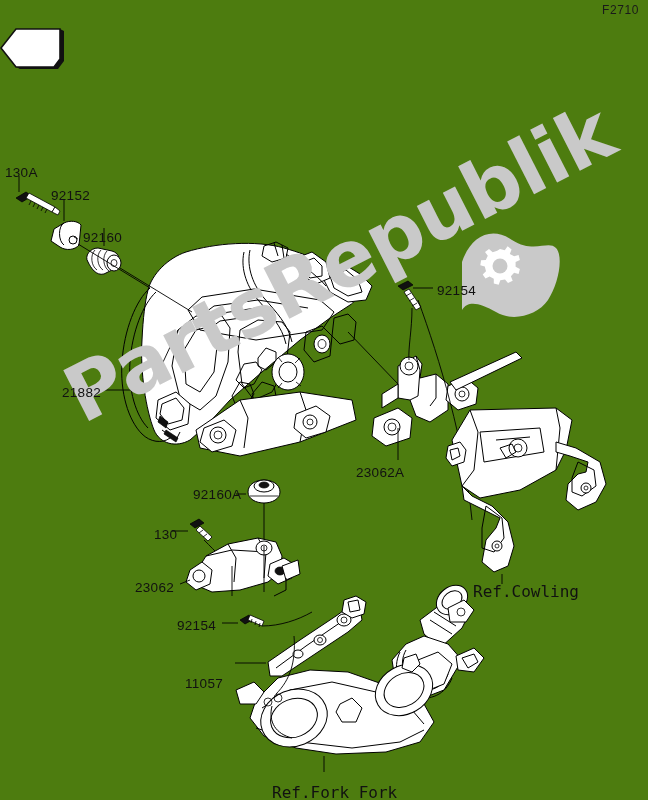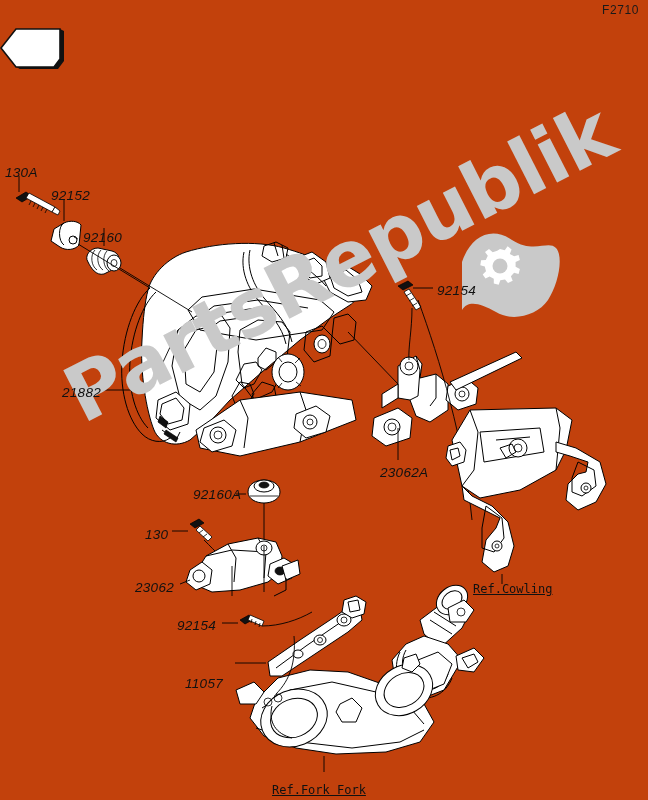--- a/index.html
+++ b/index.html
@@ -4,21 +4,21 @@
 <style>
   html, body {
     margin: 0;
     padding: 0;
     background: #ffffff;
   }
   #page {
     position: relative;
     width: 648px;
     height: 800px;
-    background: #c2410c;
+    background: #4d7c0f;
     overflow: hidden;
     font-family: "Liberation Sans", sans-serif;
   }
   
   #diagram-code {
     position: absolute;
     right: 9px;
     top: 3px;
     font-family: "Liberation Sans", sans-serif;
     font-size: 12px;
@@ -80,31 +80,29 @@
   .leader { fill: none; stroke: #000000; stroke-width: 0.9; }
   
   .plabel {
     position: absolute;
     font-family: "Liberation Sans", sans-serif;
     font-size: 13.5px;
     color: #111111;
     white-space: nowrap;
     letter-spacing: 0.3px;
     z-index: 4;
-    font-style: italic;
   }
   .reflabel {
     position: absolute;
     font-family: "DejaVu Sans Mono", monospace;
-    font-size: 12px;
+    font-size: 16px;
     color: #111111;
     white-space: nowrap;
     letter-spacing: 0px;
     z-index: 4;
-    text-decoration: underline;
   }
 </style>
 </head>
 <body>
 
 <div id="page">
 
   <div id="diagram-code">F2710</div>
 
   <div id="front-badge">
@@ -410,23 +408,23 @@
       <path class="leader" d="M232,566 L232,596"></path>
 
     </svg>
   </div>
 
   <div class="plabel" style="left:5px;  top:165px;">130A</div>
   <div class="plabel" style="left:51px; top:188px;">92152</div>
   <div class="plabel" style="left:83px; top:230px;">92160</div>
   <div class="plabel" style="left:62px; top:385px;">21882</div>
   <div class="plabel" style="left:437px;top:283px;">92154</div>
-  <div class="plabel" style="left:380px;top:465px;">23062A</div>
+  <div class="plabel" style="left:356px;top:465px;">23062A</div>
   <div class="plabel" style="left:193px;top:487px;">92160A</div>
-  <div class="plabel" style="left:145px;top:527px;">130</div>
+  <div class="plabel" style="left:154px;top:527px;">130</div>
   <div class="plabel" style="left:135px;top:580px;text-align:right;">23062</div>
   <div class="plabel" style="left:177px;top:618px;">92154</div>
   <div class="plabel" style="left:185px;top:676px;">11057</div>
 
   <div class="reflabel" style="left:473px;top:582px;">Ref.Cowling</div>
   <div class="reflabel" style="left:272px;top:783px;">Ref.Fork Fork</div>
 
 </div>
 
 </body></html>

